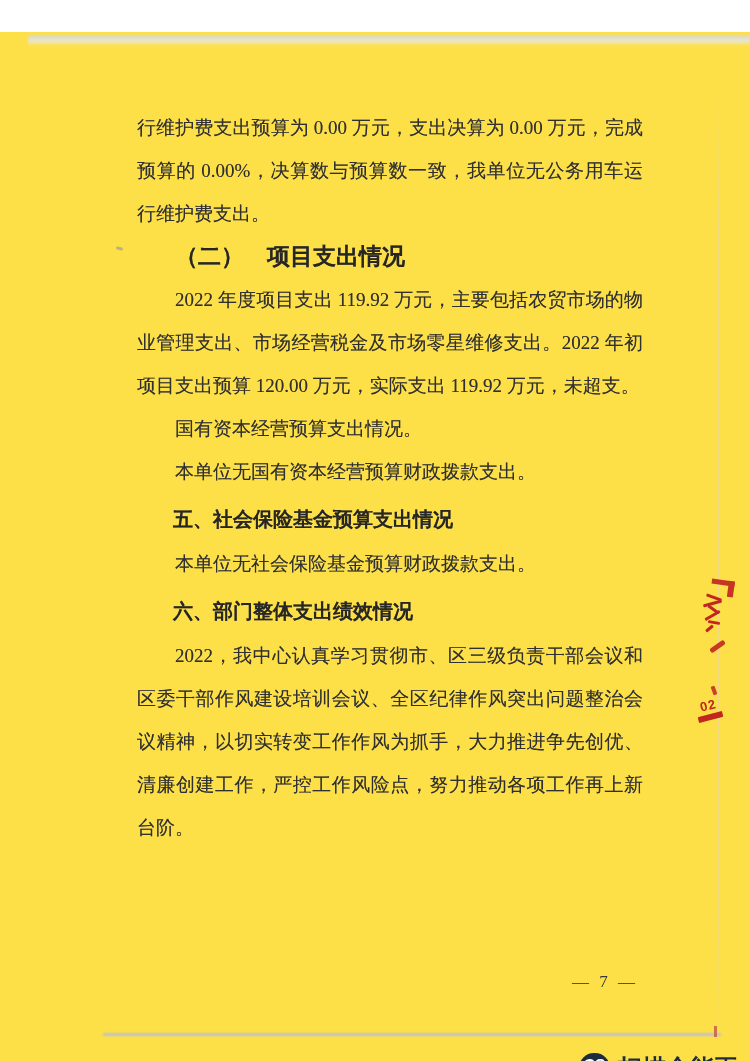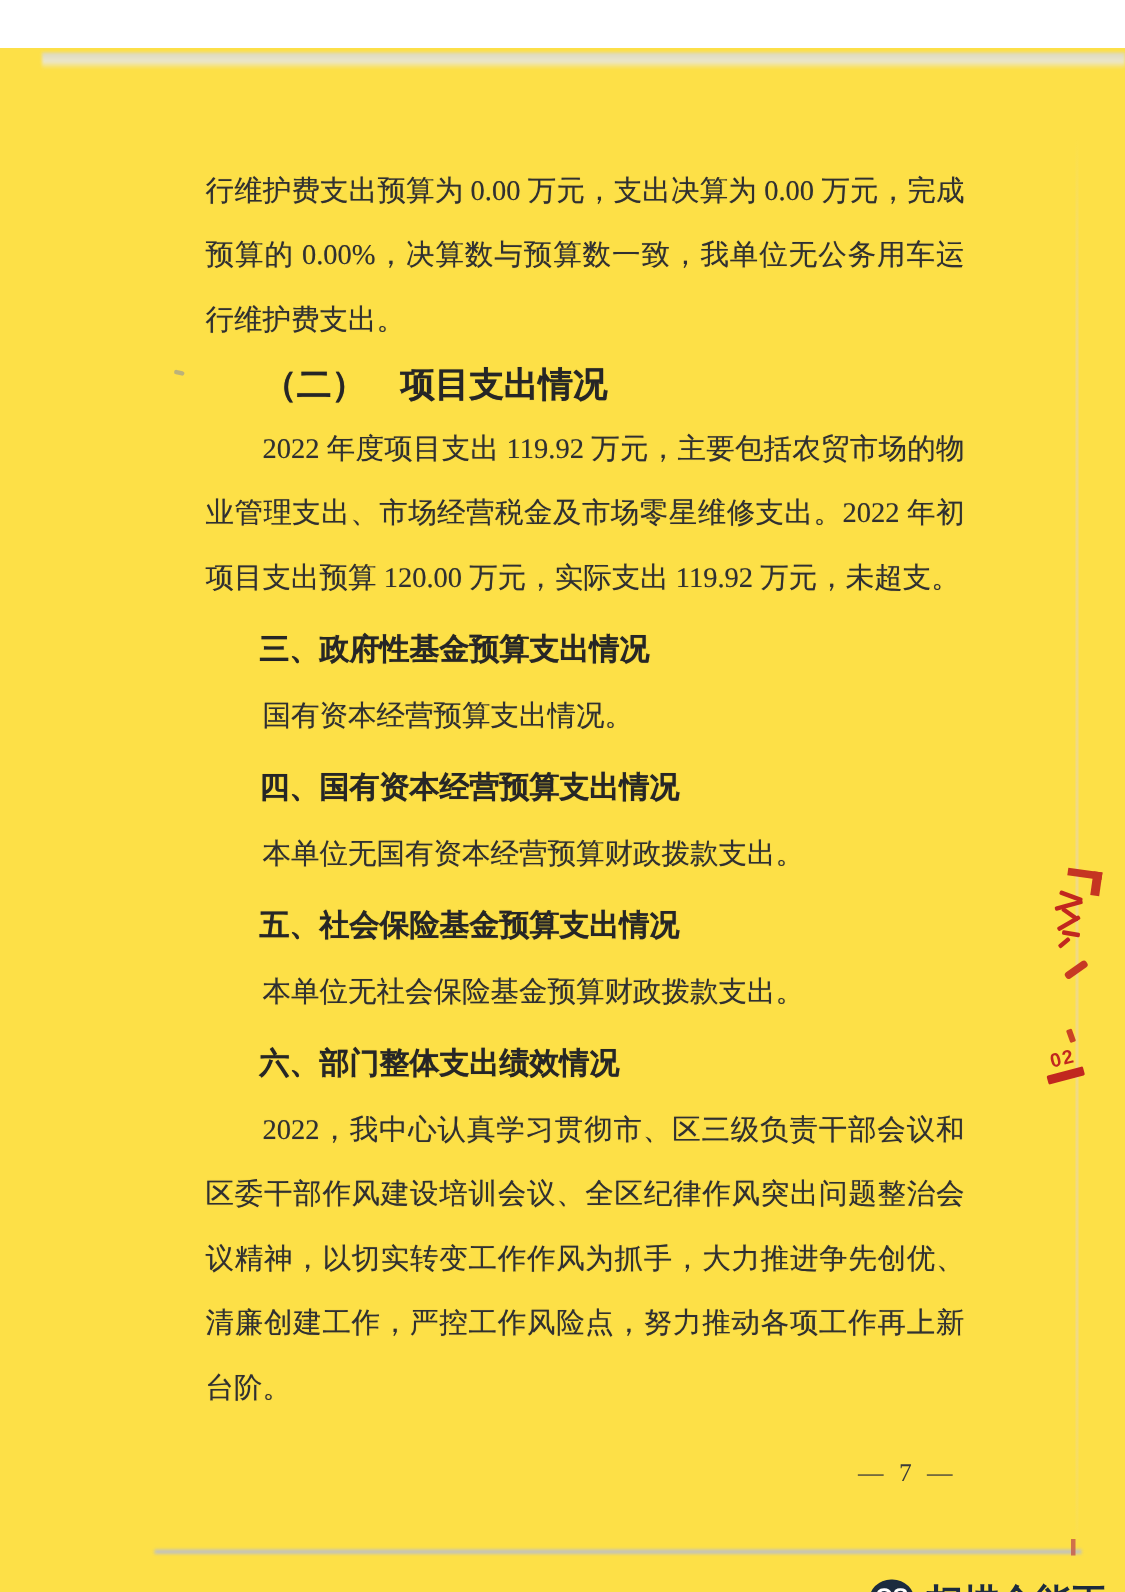--- a/index.html
+++ b/index.html
@@ -116,23 +116,21 @@
 
   <div class="top-edge"></div>
   <div class="bottom-edge"></div>
   <div class="fold-line"></div>
   <div class="speck"></div>
 
   <div class="content">
     <p class="para">行维护费支出预算为 0.00 万元，支出决算为 0.00 万元，完成预算的 0.00%，决算数与预算数一致，我单位无公务用车运行维护费支出。</p>
     <p class="subheading">（二）　项目支出情况</p>
     <p class="para indent">2022 年度项目支出 119.92 万元，主要包括农贸市场的物业管理支出、市场经营税金及市场零星维修支出。2022 年初项目支出预算 120.00 万元，实际支出 119.92 万元，未超支。</p>
-    <p class="heading">三、政府性基金预算支出情况</p>
     <p class="para indent">国有资本经营预算支出情况。</p>
-    <p class="heading">四、国有资本经营预算支出情况</p>
     <p class="para indent">本单位无国有资本经营预算财政拨款支出。</p>
     <p class="heading">五、社会保险基金预算支出情况</p>
     <p class="para indent">本单位无社会保险基金预算财政拨款支出。</p>
     <p class="heading">六、部门整体支出绩效情况</p>
     <p class="para indent">2022，我中心认真学习贯彻市、区三级负责干部会议和区委干部作风建设培训会议、全区纪律作风突出问题整治会议精神，以切实转变工作作风为抓手，大力推进争先创优、清廉创建工作，严控工作风险点，努力推动各项工作再上新台阶。</p>
   </div>
 
   <div class="page-number">— 7 —</div>
 
   <div class="stamp stamp-hook"></div>

